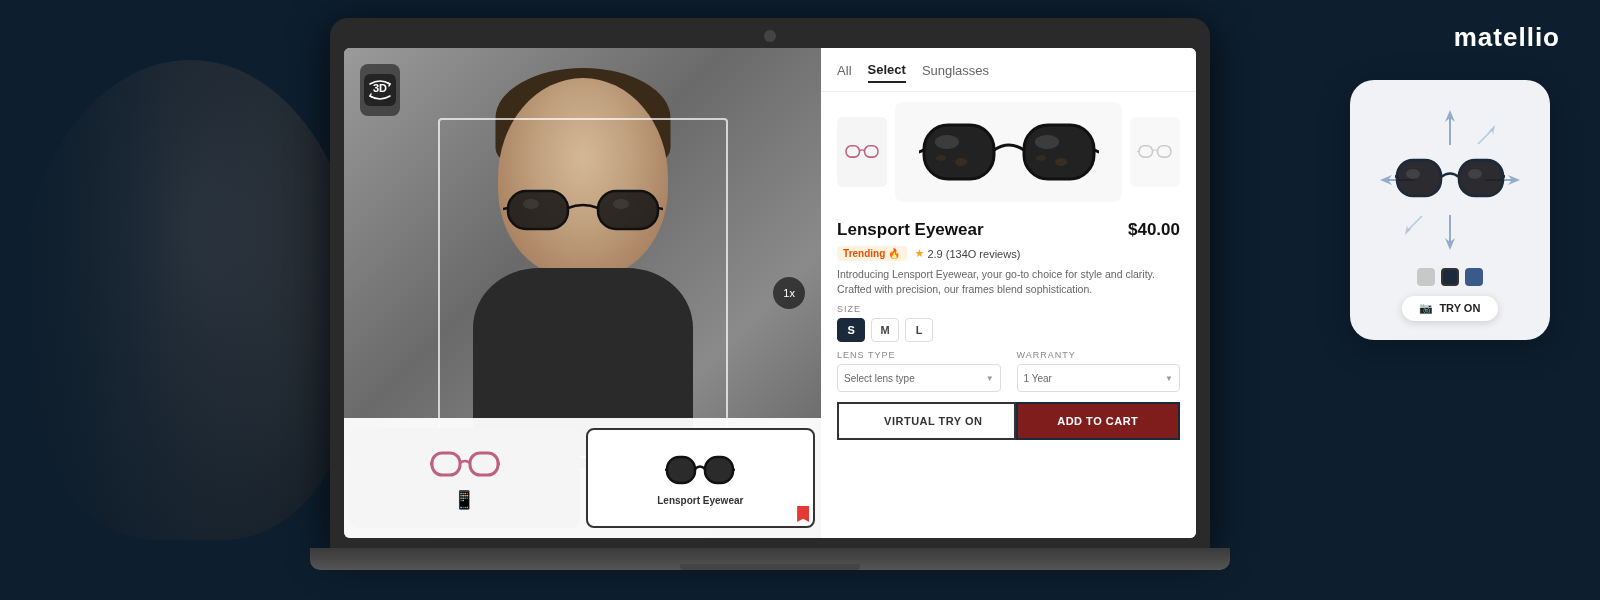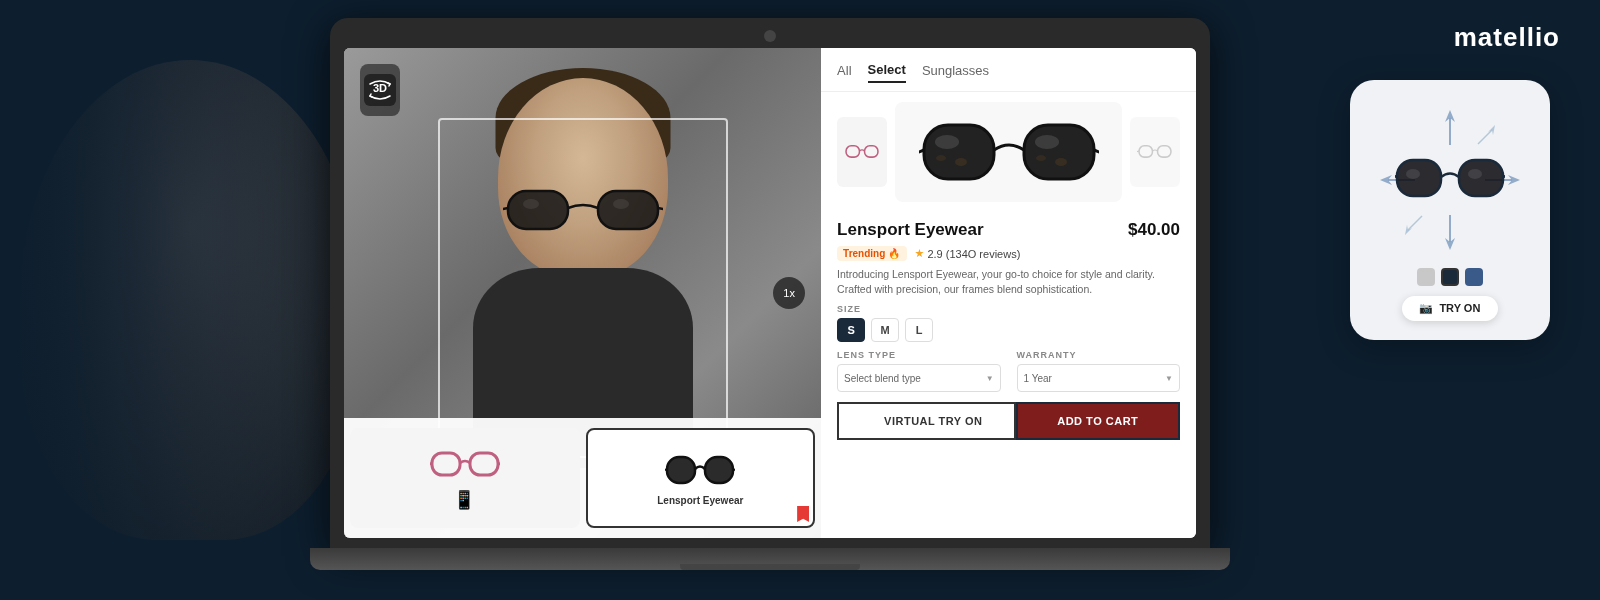--- a/index.html
+++ b/index.html
@@ -304,21 +304,21 @@
       font-size: 10.5px;
       color: #666;
       line-height: 1.4;
       margin-bottom: 8px;
     }
 
     
     .size-section { margin-bottom: 8px; }
     .section-label {
       font-size: 9px;
-      font-weight: 700;
+      font-weight: 400;
       color: #888;
       letter-spacing: 1px;
       text-transform: uppercase;
       margin-bottom: 4px;
     }
     .size-buttons {
       display: flex;
       gap: 6px;
     }
     .size-btn {
@@ -712,21 +712,21 @@
               <button class="size-btn active">S</button>
               <button class="size-btn">M</button>
               <button class="size-btn">L</button>
             </div>
           </div>
 
           <div class="options-row">
             <div class="option-col">
               <div class="section-label">LENS TYPE</div>
               <div class="select-box">
-                <span>Select blend type</span>
+                <span>Select lens type</span>
                 <span class="select-arrow">▼</span>
               </div>
             </div>
             <div class="option-col">
               <div class="section-label">WARRANTY</div>
               <div class="select-box">
                 <span>1 Year</span>
                 <span class="select-arrow">▼</span>
               </div>
             </div>

